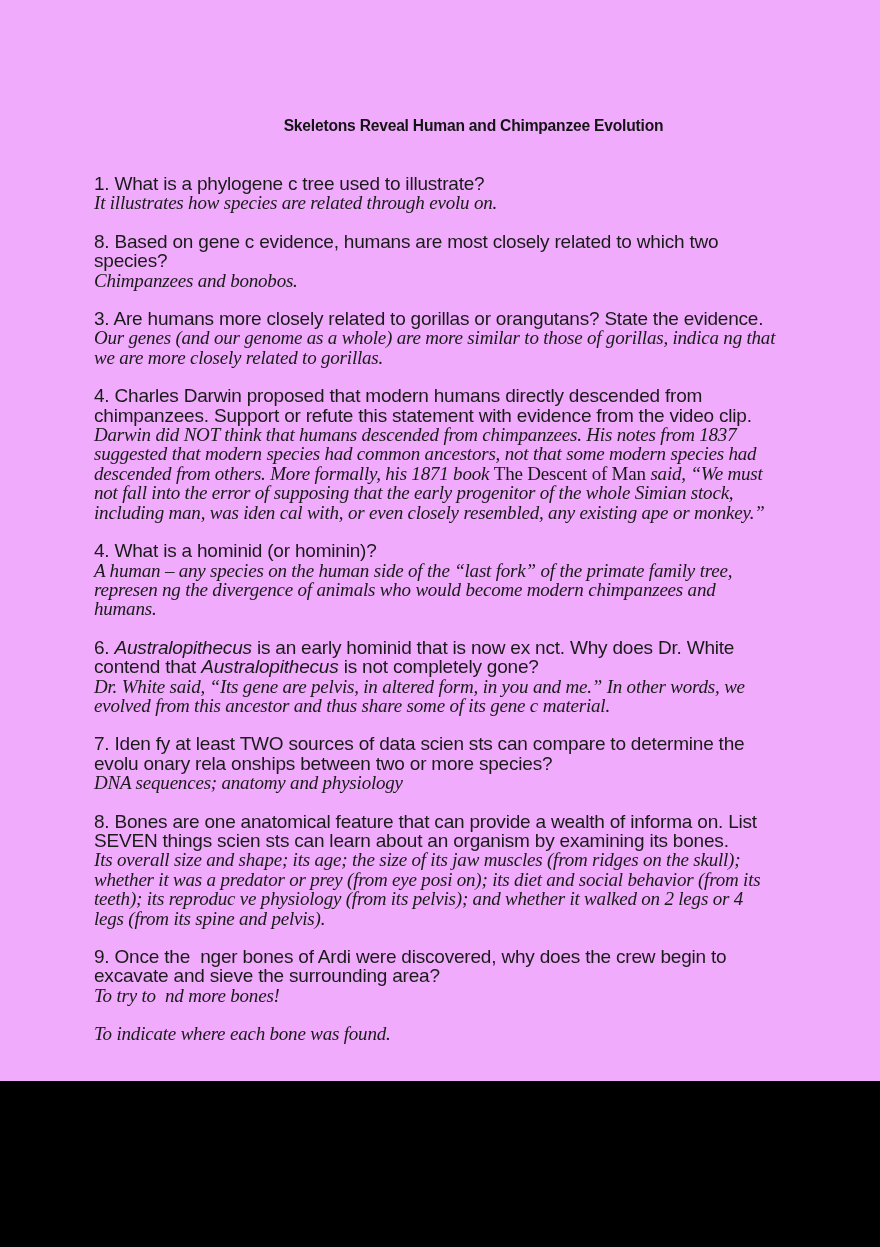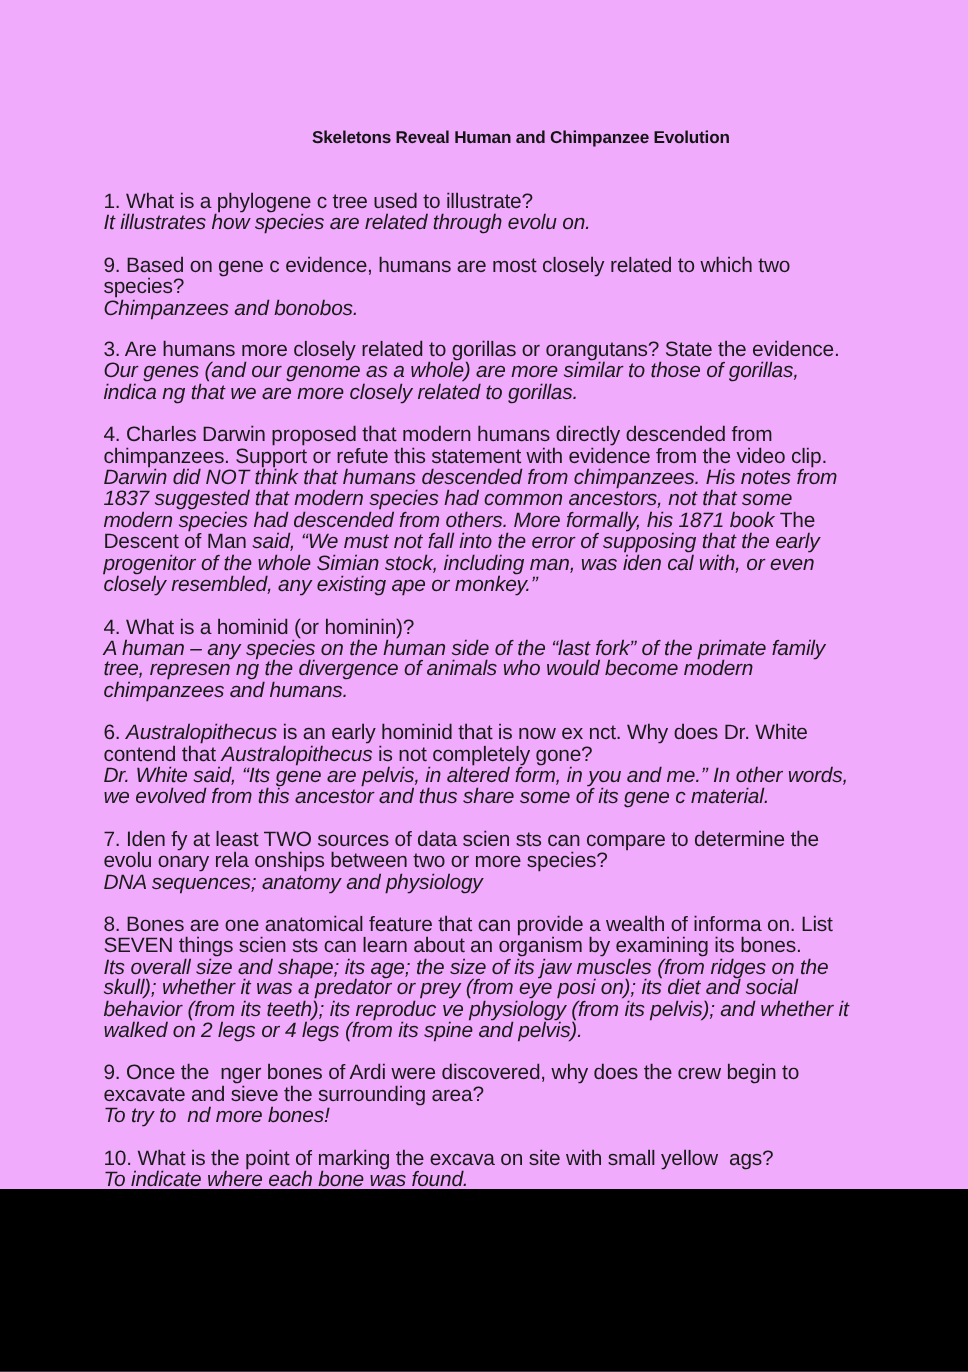--- a/index.html
+++ b/index.html
@@ -34,21 +34,21 @@
     margin: 0 0 19px 0;
   }
   .question, .answer {
     margin: 0;
     font-size: 19px;
     line-height: 19.4px;
     color: #1a1a1a;
     letter-spacing: -0.2px;
     white-space: pre-wrap;
   }
-  .answer { font-style: italic; }
+  .answer { font-style: italic; font-family: Liberation Serif, serif; }
   .seg-italic { font-style: italic; }
   .seg-normal { font-style: normal; }
   .bottom-bar {
     width: 880px;
     height: 104px;
     background: #000000;
   }
 </style>
 </head>
 <body>
@@ -56,21 +56,21 @@
 <div class="page">
 
   <h1 class="doc-title">Skeletons Reveal Human and Chimpanzee Evolution</h1>
 
   <section class="qa-block">
     <p class="question">1. What is a phylogene c tree used to illustrate?</p>
     <p class="answer">It illustrates how species are related through evolu on.</p>
   </section>
 
   <section class="qa-block">
-    <p class="question">9. Based on gene c evidence, humans are most closely related to which two species?</p>
+    <p class="question">8. Based on gene c evidence, humans are most closely related to which two species?</p>
     <p class="answer">Chimpanzees and bonobos.</p>
   </section>
 
   <section class="qa-block">
     <p class="question">3. Are humans more closely related to gorillas or orangutans? State the evidence.</p>
     <p class="answer">Our genes (and our genome as a whole) are more similar to those of gorillas, indica ng that we are more closely related to gorillas.</p>
   </section>
 
   <section class="qa-block">
     <p class="question">4. Charles Darwin proposed that modern humans directly descended from chimpanzees. Support or refute this statement with evidence from the video clip.</p>
@@ -96,19 +96,18 @@
     <p class="question">8. Bones are one anatomical feature that can provide a wealth of informa on. List SEVEN things scien sts can learn about an organism by examining its bones.</p>
     <p class="answer">Its overall size and shape; its age; the size of its jaw muscles (from ridges on the skull); whether it was a predator or prey (from eye posi on); its diet and social behavior (from its teeth); its reproduc ve physiology (from its pelvis); and whether it walked on 2 legs or 4 legs (from its spine and pelvis).</p>
   </section>
 
   <section class="qa-block">
     <p class="question">9. Once the  nger bones of Ardi were discovered, why does the crew begin to excavate and sieve the surrounding area?</p>
     <p class="answer">To try to  nd more bones!</p>
   </section>
 
   <section class="qa-block">
-    <p class="question">10. What is the point of marking the excava on site with small yellow  ags?</p>
     <p class="answer">To indicate where each bone was found.</p>
   </section>
 
 </div>
 
 <div class="bottom-bar"></div>
 
 </body></html>

